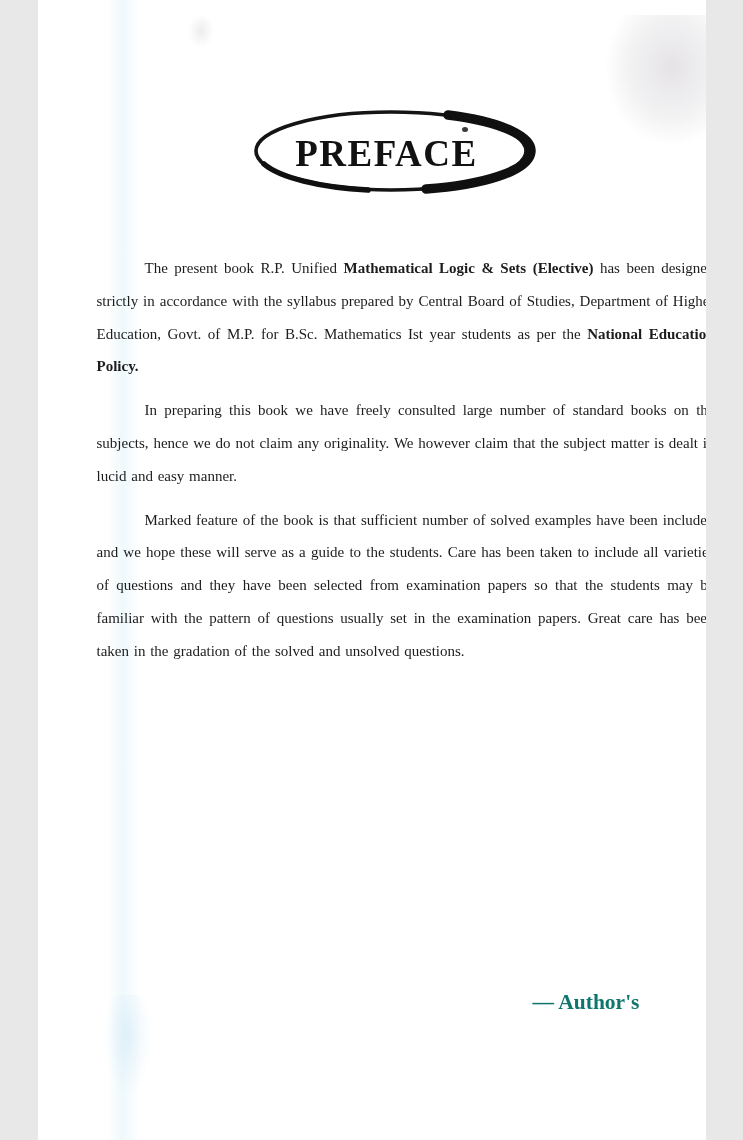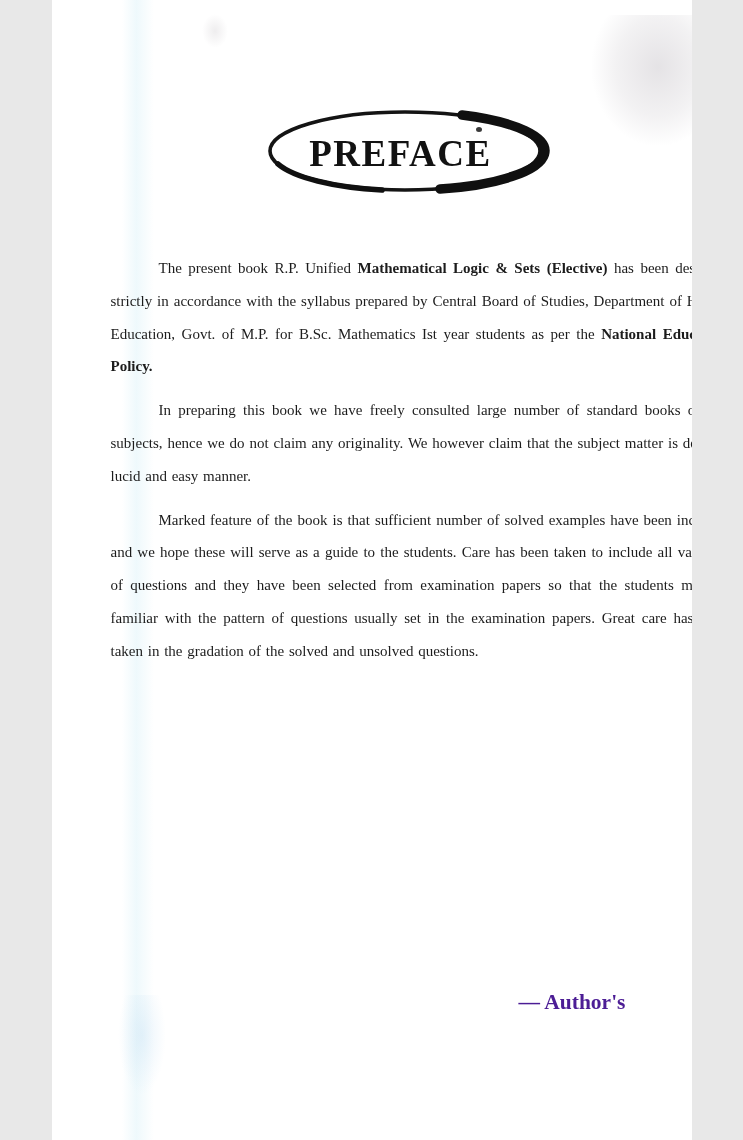--- a/index.html
+++ b/index.html
@@ -5,20 +5,21 @@
   html, body { margin: 0; padding: 0; background: #e8e8e8; }
   .page {
     position: relative;
     width: 640px;
     height: 1140px;
     margin: 0 auto;
     background: #ffffff;
     overflow: hidden;
     font-family: "Liberation Serif", serif;
     color: #1c1c1c;
+    padding-left: 28px;
   }
   
   .artifact-band {
     position: absolute;
     left: 70px; top: 0;
     width: 32px; height: 1140px;
     background: linear-gradient(to right,
       rgba(190,230,242,0) 0%,
       rgba(196,233,244,0.28) 45%,
       rgba(190,230,242,0) 100%);
@@ -93,21 +94,21 @@
     text-align: justify;
     text-indent: 48px;
     word-spacing: 1px;
   }
   .content b { font-weight: bold; }
   .signature {
     position: absolute;
     right: 66px; top: 990px;
     font-size: 21.5px;
     font-weight: bold;
-    color: #4c1d95;
+    color: #0f766e;
     text-align: center;
   }
 </style>
 </head>
 <body>
 
 <div class="page">
 
   <div class="artifact-band"></div>
   <div class="artifact-corner"></div>

